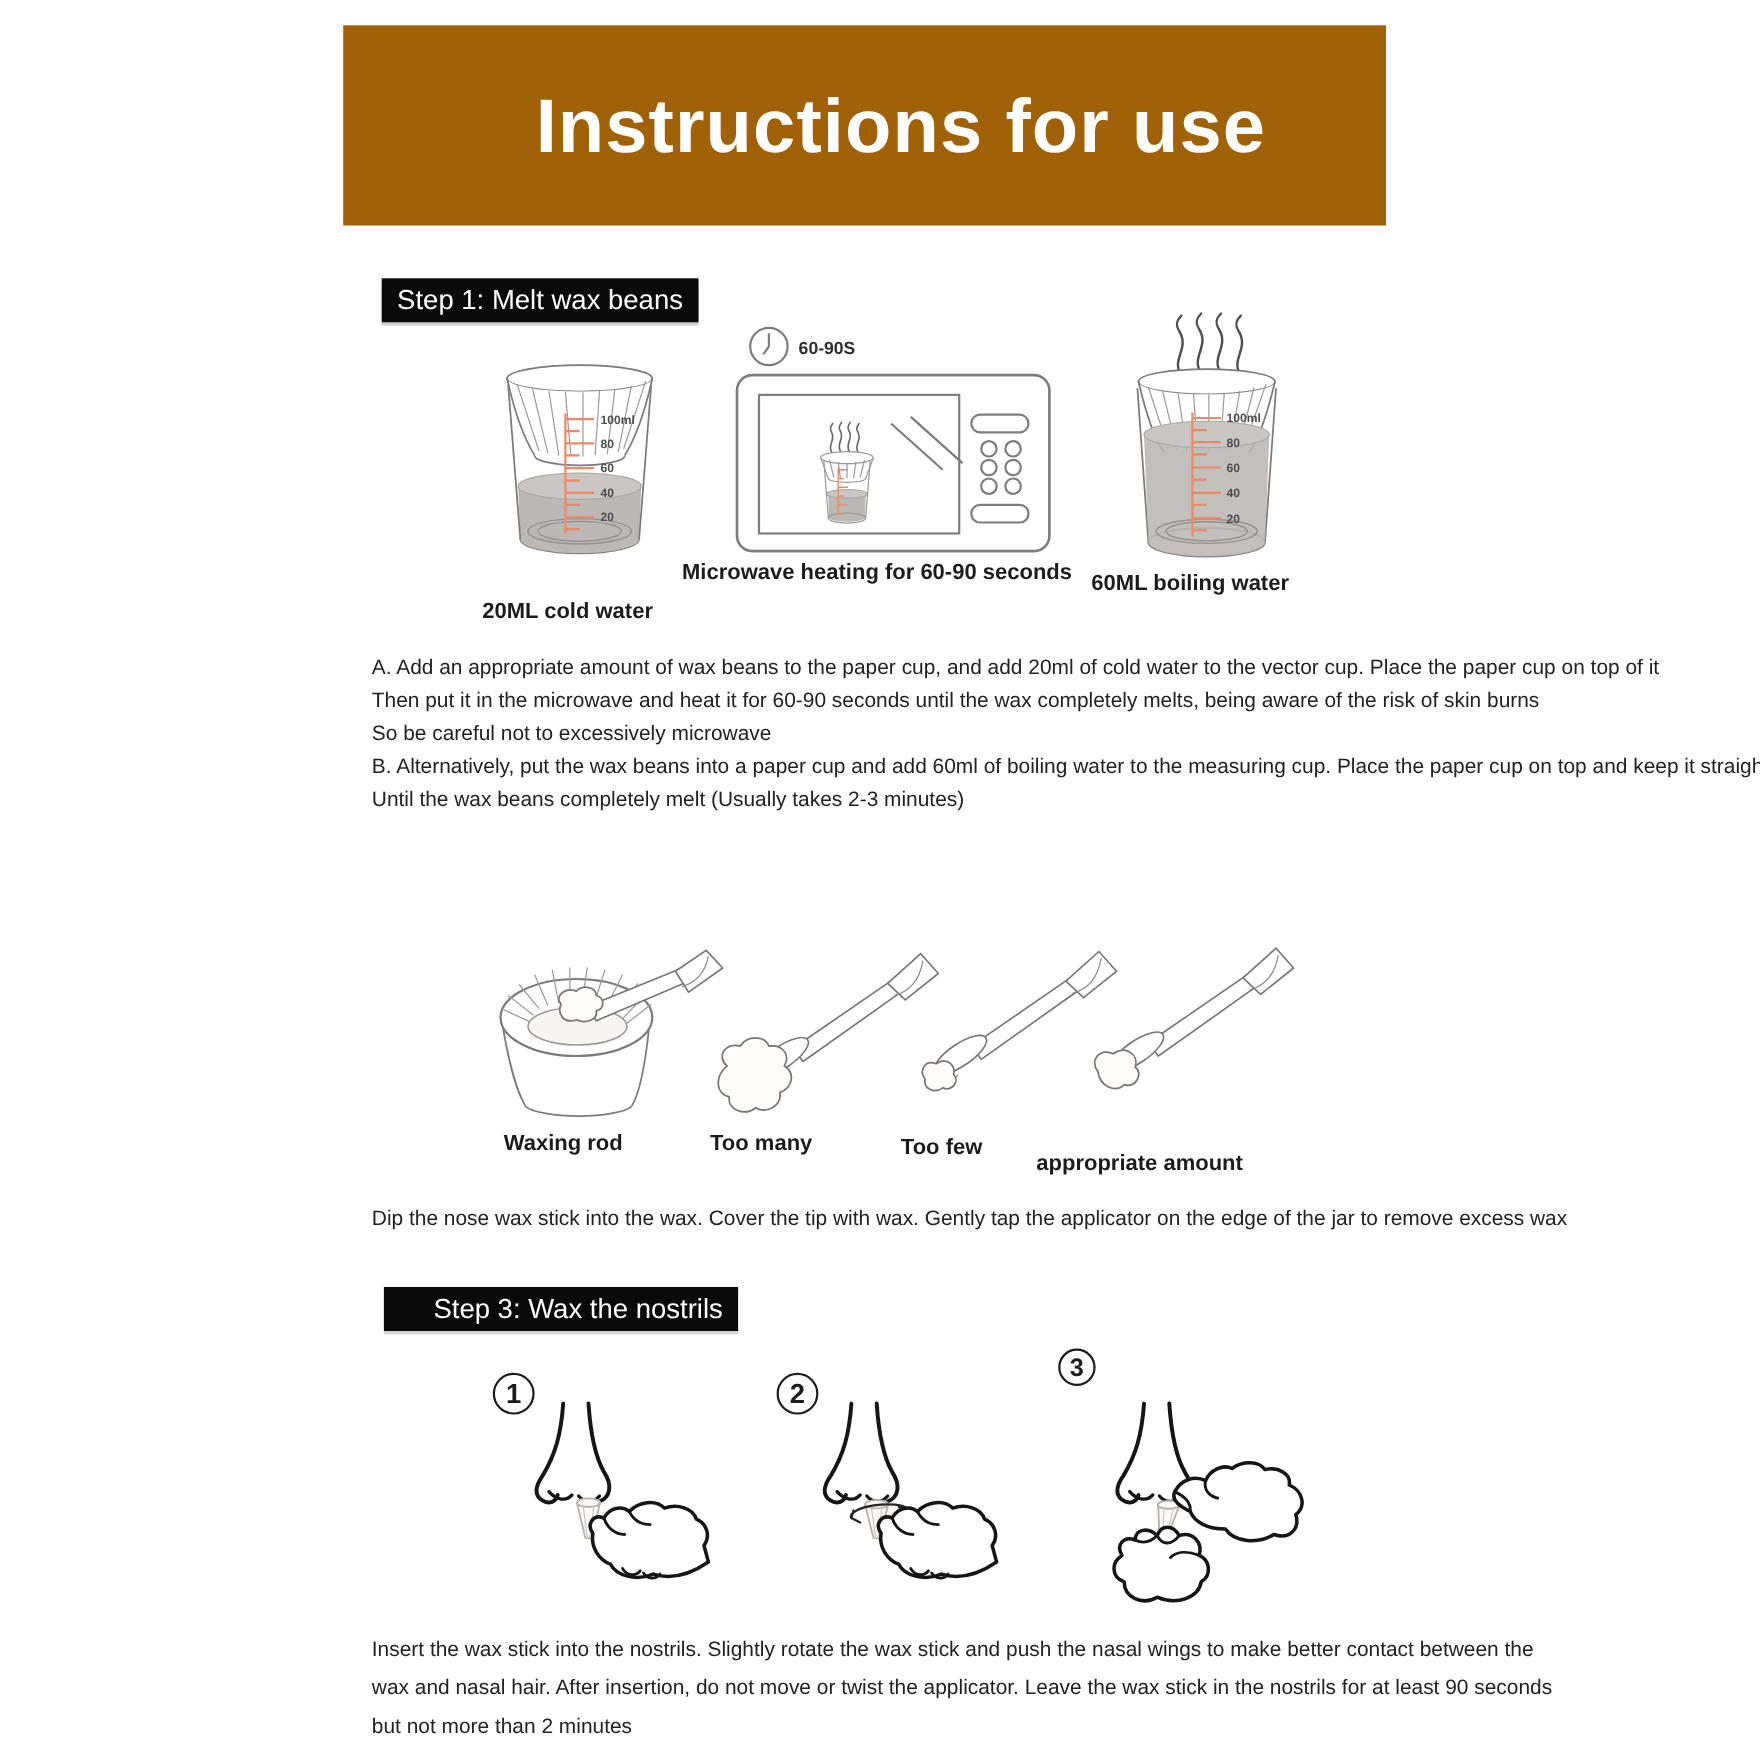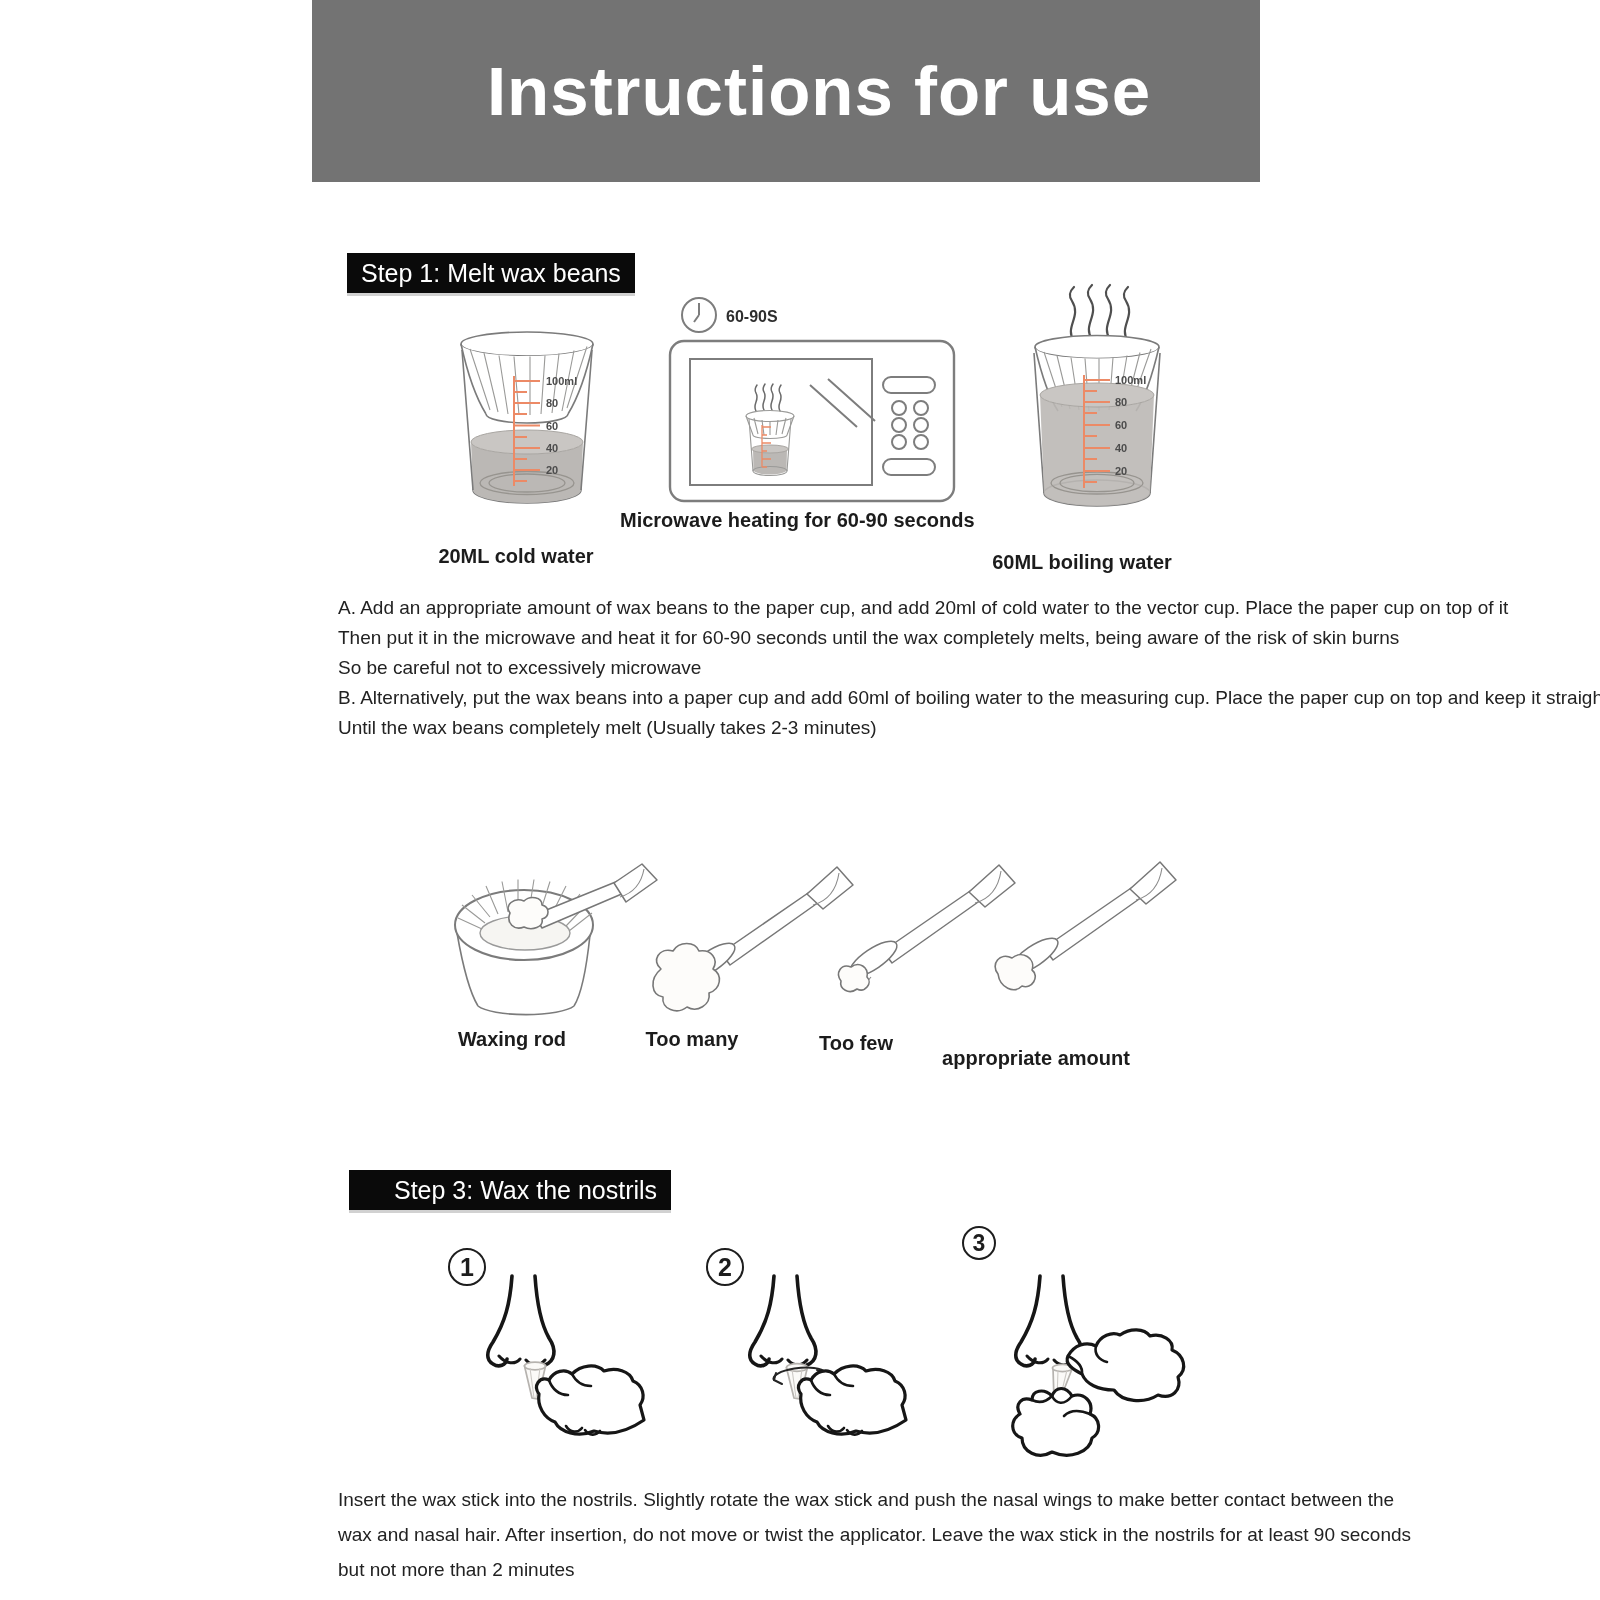--- a/index.html
+++ b/index.html
@@ -5,21 +5,21 @@
   :root{
     --accent:#ec8a66;
     --water:#bbb8b5;
     --watertop:#c9c6c3;
     --ink:#1e1e1e;
   }
   *{margin:0;padding:0;box-sizing:border-box;}
   body{background:#ffffff;font-family:"Liberation Sans", sans-serif;}
   .page{position:relative;width:1600px;height:1600px;background:#fff;overflow:hidden;}
   .abs{position:absolute;}
-  .banner{background:#737373;display:flex;align-items:center;justify-content:center;}
+  .banner{background:#a16207;display:flex;align-items:center;justify-content:center;margin-top:23px;}
   .banner h1{color:#fff;font-size:69px;font-weight:700;letter-spacing:1px;padding-left:66px;}
   .step-label{background:#0a0a0a;color:#fff;font-weight:400;font-size:25px;height:40px;
               line-height:40px;padding:0 14px;white-space:nowrap;box-shadow:0 3px 0 rgba(0,0,0,0.18);}
   .caption{font-weight:700;font-size:20px;color:#1c1c1c;text-align:center;white-space:nowrap;}
   .body-text{font-size:19px;color:#222;white-space:nowrap;}
   .p1 .line{height:30px;line-height:30px;}
   .p3 .line{height:35px;line-height:35px;}
   .badge{border:2.5px solid #1d1d1d;border-radius:50%;display:flex;align-items:center;
          justify-content:center;font-weight:700;color:#1d1d1d;background:#fff;}
   .badge.b38{width:38px;height:38px;font-size:25px;}
@@ -125,21 +125,21 @@
     <path class="scale-line" d="M84,92 L84,205 M84,97 L110,97 M84,119 L110,119 M84,142 L110,142 M84,165 L110,165 M84,188 L110,188 M84,108 L97,108 M84,130 L97,130 M84,153 L97,153 M84,176 L97,176 M84,199 L97,199"></path>
     <text class="scale-label" x="115" y="101">100ml</text>
     <text class="scale-label" x="115" y="123">80</text>
     <text class="scale-label" x="115" y="146">60</text>
     <text class="scale-label" x="115" y="169">40</text>
     <text class="scale-label" x="115" y="192">20</text>
   </svg>
 
   <div class="abs caption" style="left:366px;top:509px;width:300px;margin-top:36px;">20ML cold water</div>
   <div class="abs caption" style="left:620px;top:509px;width:350px;">Microwave heating for 60-90 seconds</div>
-  <div class="abs caption" style="left:932px;top:519px;width:300px;margin-top:32px;">60ML boiling water</div>
+  <div class="abs caption" style="left:932px;top:519px;width:300px;">60ML boiling water</div>
 
   <div class="abs body-text p1" style="left:338px;top:593px;">
     <div class="line">A. Add an appropriate amount of wax beans to the paper cup, and add 20ml of cold water to the vector cup. Place the paper cup on top of it</div>
     <div class="line">Then put it in the microwave and heat it for 60-90 seconds until the wax completely melts, being aware of the risk of skin burns</div>
     <div class="line">So be careful not to excessively microwave</div>
     <div class="line">B. Alternatively, put the wax beans into a paper cup and add 60ml of boiling water to the measuring cup. Place the paper cup on top and keep it straight</div>
     <div class="line">Until the wax beans completely melt (Usually takes 2-3 minutes)</div>
   </div>
 
 
@@ -179,20 +179,21 @@
     <path class="stick-thin" d="M56,116 L48,126"></path>
     <ellipse class="stick" cx="66" cy="104" rx="28" ry="10" transform="rotate(-34 66 104)"></ellipse>
     <path class="blob" d="M30,122 C22,112 32,100 44,106 C54,98 68,106 64,118 C72,124 64,138 54,134 C46,142 32,136 30,122 Z"></path>
   </svg>
 
   <div class="abs caption" style="left:362px;top:1028px;width:300px;">Waxing rod</div>
   <div class="abs caption" style="left:542px;top:1028px;width:300px;">Too many</div>
   <div class="abs caption" style="left:706px;top:1032px;width:300px;">Too few</div>
   <div class="abs caption" style="left:886px;top:1031px;width:300px;margin-top:16px;">appropriate amount</div>
 
+  <div class="abs body-text" style="left:338px;top:1098px;">Dip the nose wax stick into the wax. Cover the tip with wax. Gently tap the applicator on the edge of the jar to remove excess wax</div>
 
   <div class="abs step-label" style="left:349px;top:1170px;padding-left:45px;">Step 3: Wax the nostrils</div>
 
   <div class="abs badge b38" style="left:448px;top:1248px;">1</div>
   <div class="abs badge b38" style="left:706px;top:1248px;">2</div>
   <div class="abs badge b34" style="left:962px;top:1226px;">3</div>
 
   <svg class="abs" style="left:482px;top:1268px;" width="180" height="180" viewBox="0 0 180 180">
     <path class="dark" d="M30,8 C28,36 23,54 11,74 C4,84 4,92 11,96 C17,100 24,97 25,91"></path>
     <path class="dark" d="M53,8 C55,38 59,56 67,70 C75,82 73,93 63,97"></path>

